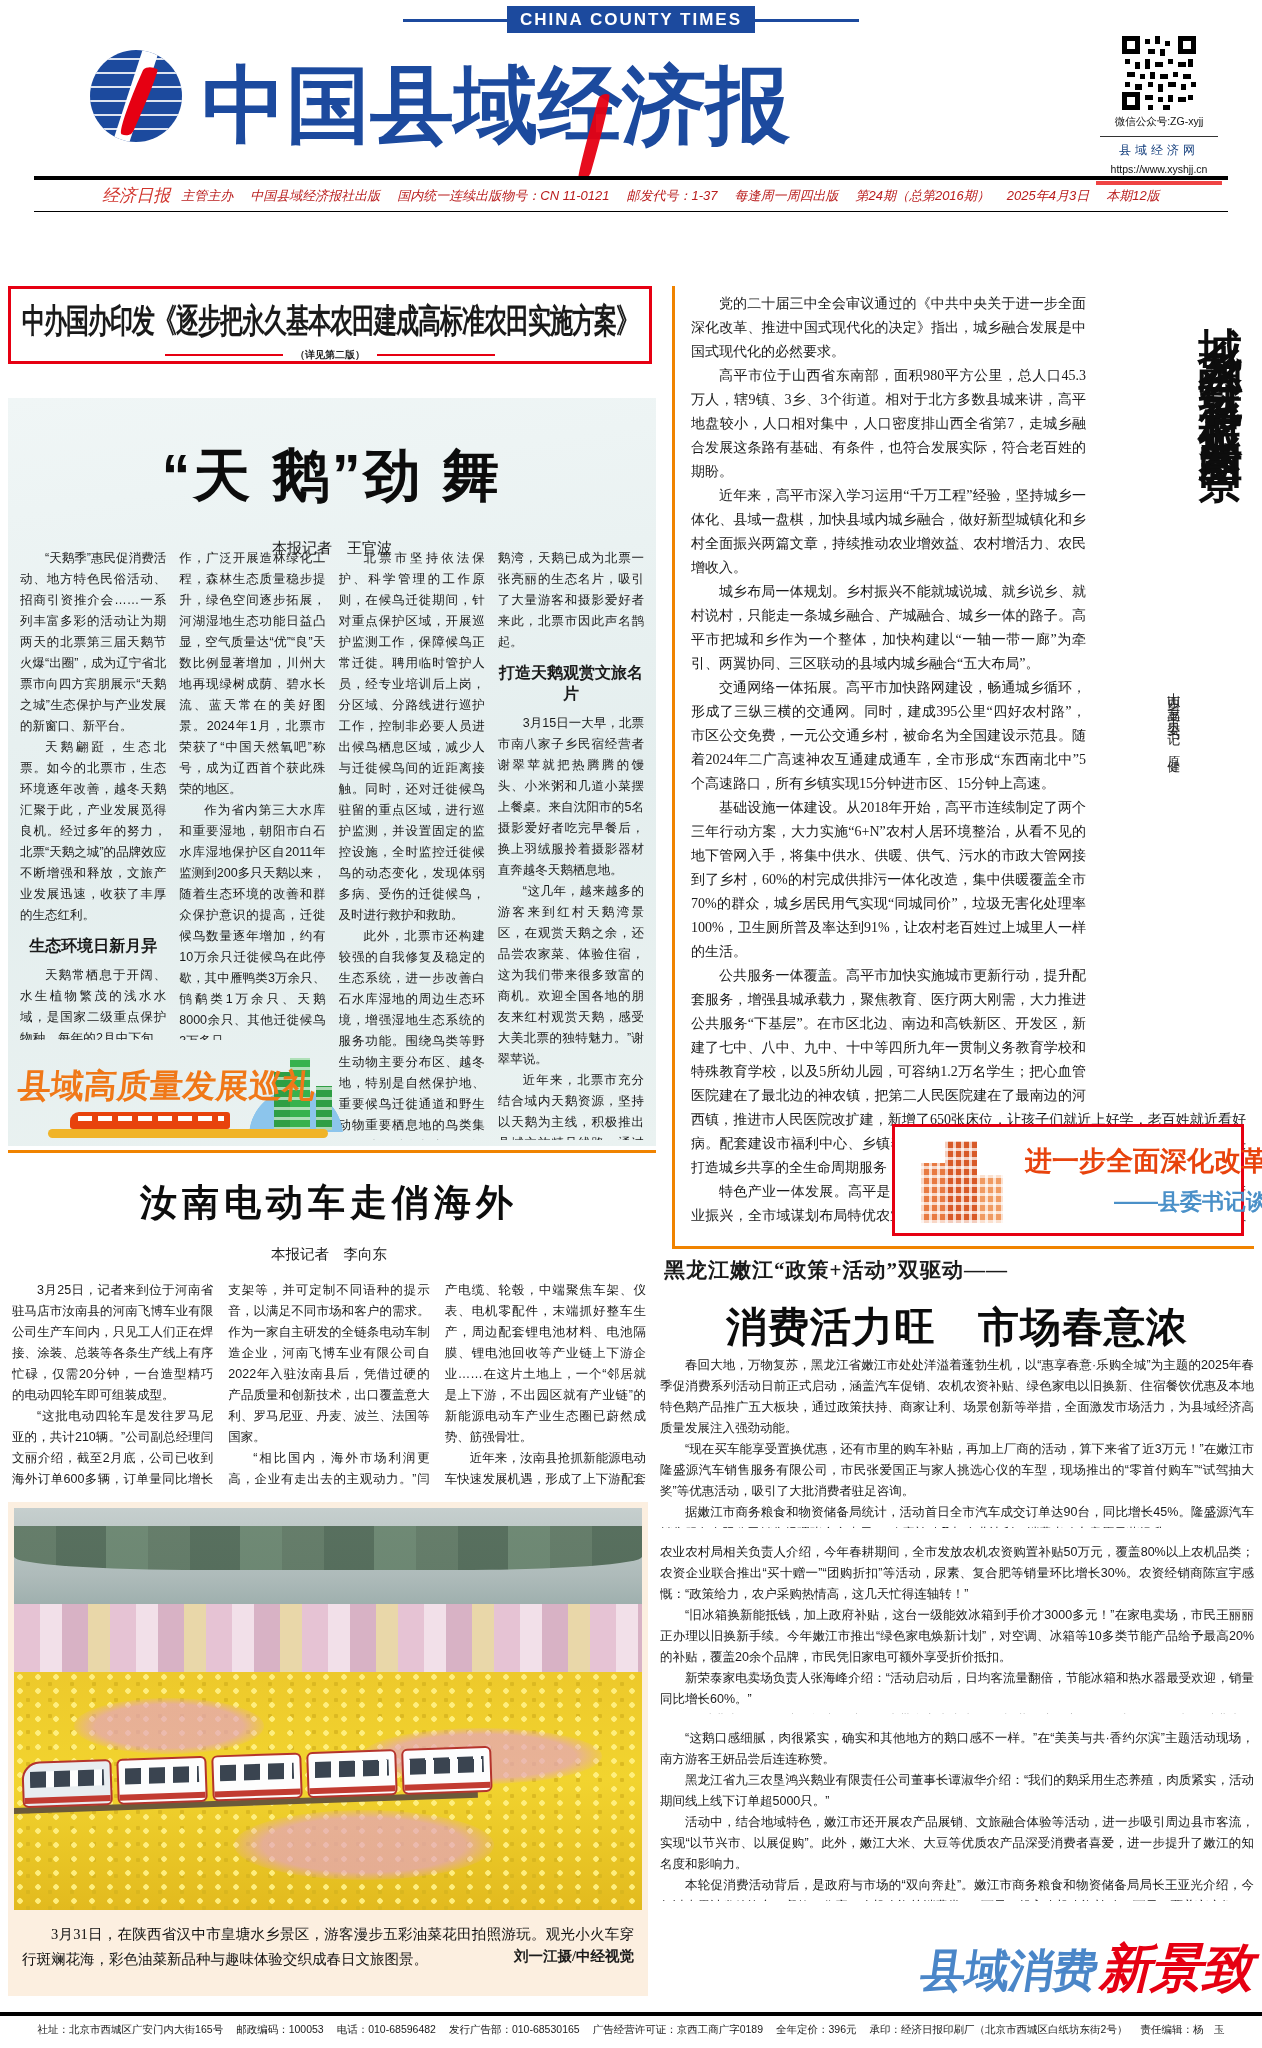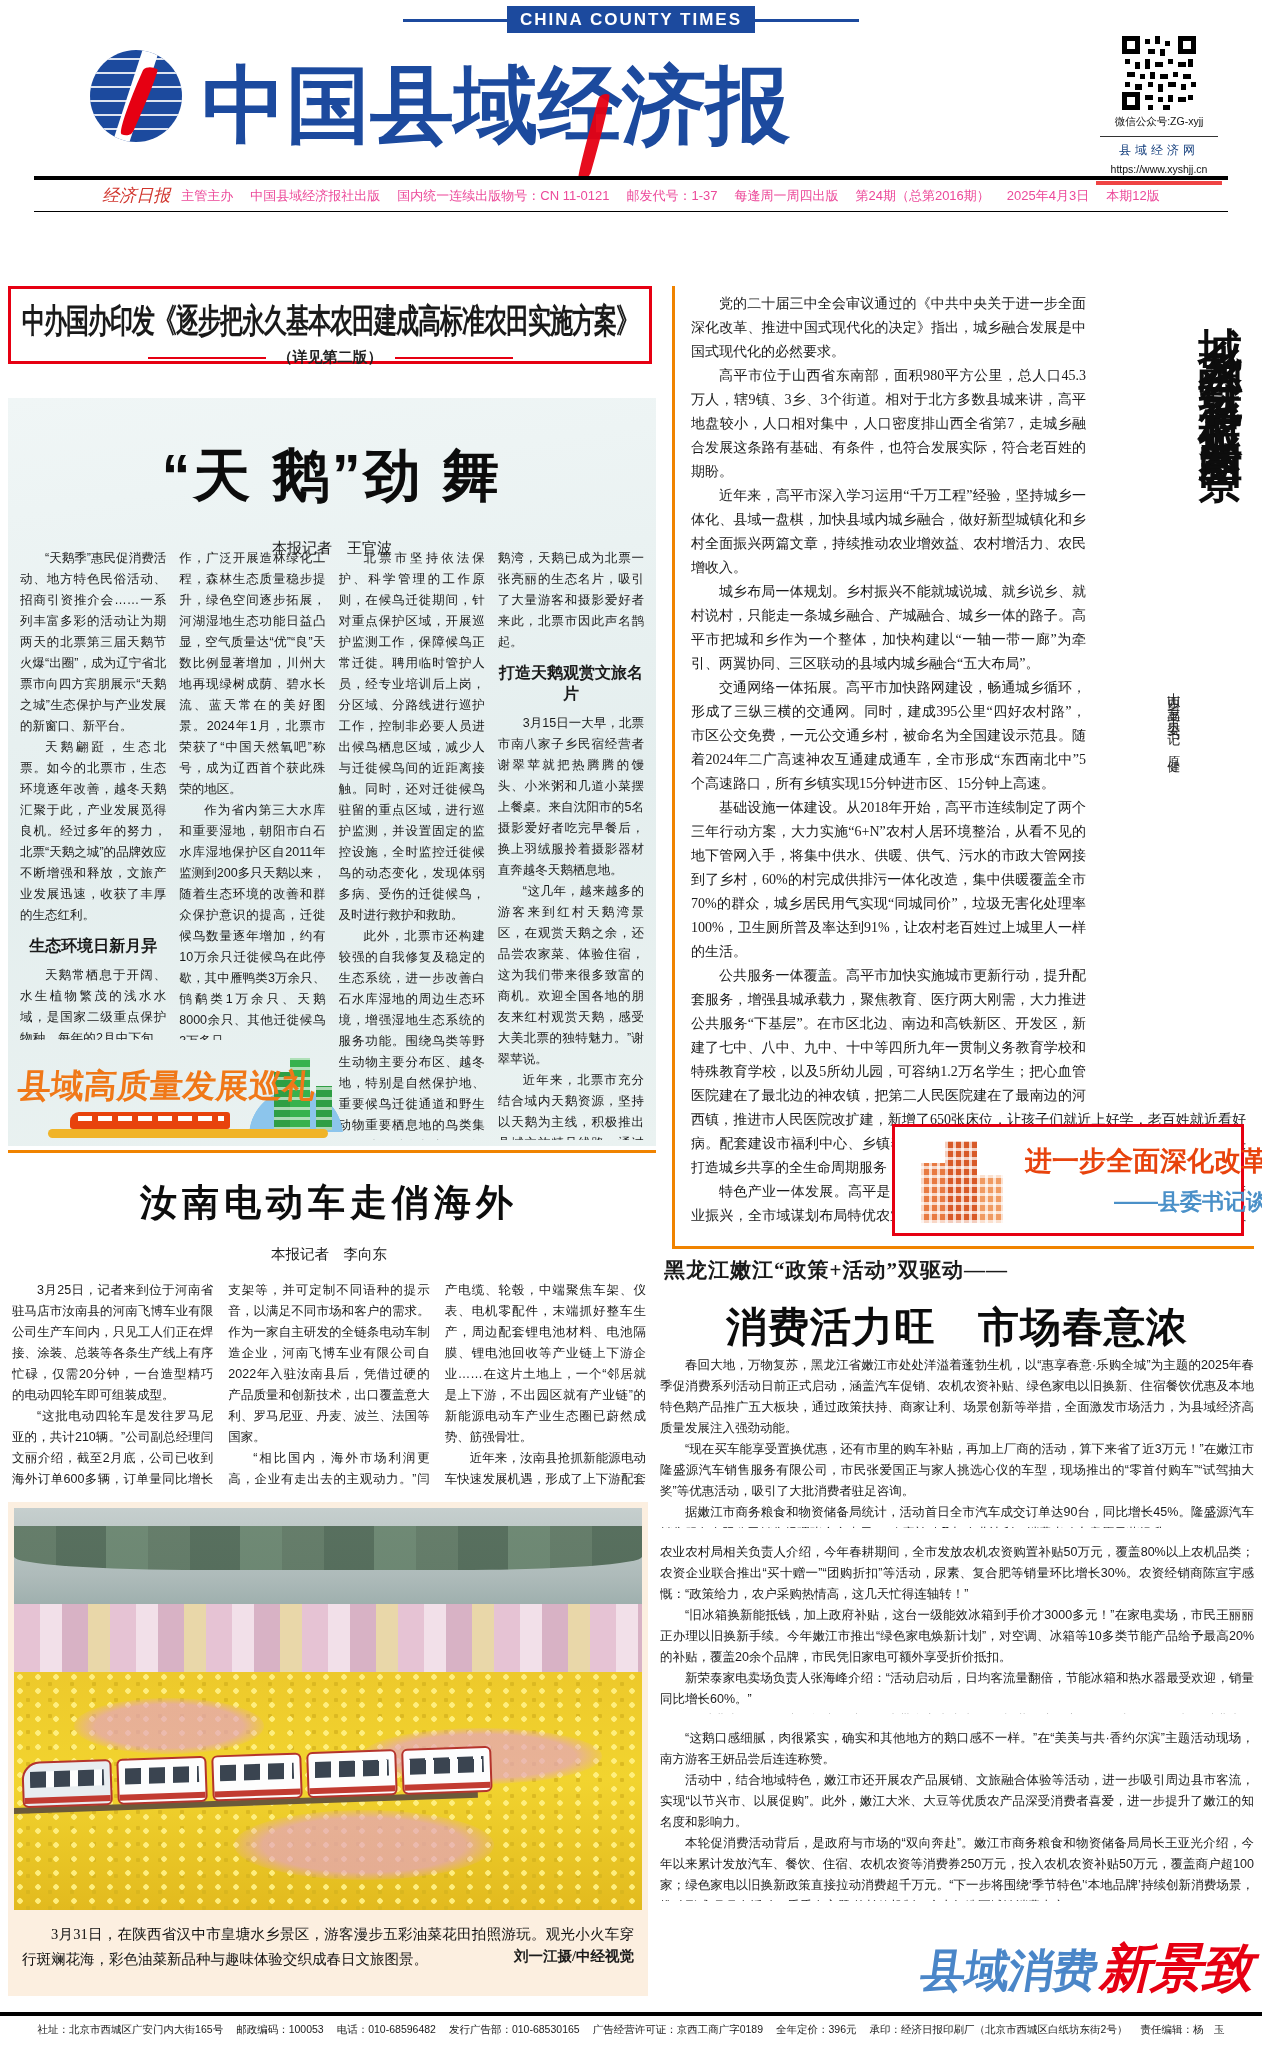--- a/index.html
+++ b/index.html
@@ -35,29 +35,29 @@
   .mh-div{border-top:1px solid #333;margin:7px 4px 5px;}
   .mh-site{font-size:12px;letter-spacing:4px;color:#16407e;}
   .mh-url{font-size:10.5px;margin-top:4px;color:#111;border-bottom:4px solid #ef4444;padding-bottom:6px;}
 
   
   .infobar{position:absolute;left:34px;top:176px;width:1194px;height:36px;box-sizing:border-box;
            border-top:4px solid #000;border-bottom:1px solid #000;
            display:flex;align-items:center;justify-content:center;gap:17px;font-size:13px;white-space:nowrap;}
   .infobar .brand{font-family:"Liberation Serif","DejaVu Serif",serif;font-style:italic;
            font-weight:normal;color:#d0342c;font-size:17px;margin-right:-6px;}
-  .infobar .li{color:#ec4899;}
+  .infobar .li{color:#b91c1c;font-style:italic;}
 
   
   .top-story{position:absolute;left:8px;top:286px;width:644px;height:78px;border:3px solid #e60012;
            box-sizing:border-box;background:#fff;padding-top:9px;}
   .ts-headline{font-size:23px;line-height:44px;font-weight:900;text-align:center;letter-spacing:-1px;
            transform:scaleY(1.45);transform-origin:center;white-space:nowrap;}
   .ts-note{display:flex;align-items:center;justify-content:center;gap:12px;margin-top:6px;
-           font-size:15px;font-weight:bold;color:#222;}
+           font-size:10px;font-weight:bold;color:#222;}
   .ts-note .dash{width:118px;height:2px;background:#e60012;}
 
   
   .urban-rural{position:absolute;left:672px;top:286px;width:582px;height:963px;box-sizing:border-box;
            border-left:3px solid #f08300;border-bottom:3px solid #f08300;padding:6px 8px 0 16px;}
   .ur-body{font-family:"Liberation Serif","DejaVu Serif",serif;font-size:14px;line-height:24px;
            text-align:justify;height:930px;overflow:hidden;}
   .ur-body p{margin:0;text-indent:2em;}
   .ur-float{float:right;width:148px;height:800px;margin-left:12px;display:flex;justify-content:flex-end;}
   .ur-attr{writing-mode:vertical-rl;font-size:13px;letter-spacing:5px;margin-top:390px;height:330px;
@@ -384,20 +384,21 @@
         <div>
             <p>农业农村局相关负责人介绍，今年春耕期间，全市发放农机农资购置补贴50万元，覆盖80%以上农机品类；农资企业联合推出“买十赠一”“团购折扣”等活动，尿素、复合肥等销量环比增长30%。农资经销商陈宣宇感慨：“政策给力，农户采购热情高，这几天忙得连轴转！”</p>
             <p>“旧冰箱换新能抵钱，加上政府补贴，这台一级能效冰箱到手价才3000多元！”在家电卖场，市民王丽丽正办理以旧换新手续。今年嫩江市推出“绿色家电焕新计划”，对空调、冰箱等10多类节能产品给予最高20%的补贴，覆盖20余个品牌，市民凭旧家电可额外享受折价抵扣。</p>
             <p>新荣泰家电卖场负责人张海峰介绍：“活动启动后，日均客流量翻倍，节能冰箱和热水器最受欢迎，销量同比增长60%。”</p>
             <p>“凭消费券吃饭100块钱能省30块，周末带全家来尝尝！”在椒巷饭店，市民赵丹结账使用了餐饮消费券，感觉非常划算。活动期间，市内30余家酒店、餐厅推出“满减套餐”“特价房”“亲子优惠”等促销，并联合打造“春味赏鲜季”主题美食，吸引众多食客打卡。</p>
           </div>
       </div>
       <div class="bodycol">
         <div>
             <p>“这鹅口感细腻，肉很紧实，确实和其他地方的鹅口感不一样。”在“美美与共·香约尔滨”主题活动现场，南方游客王妍品尝后连连称赞。</p>
+            <p>黑龙江省九三农垦鸿兴鹅业有限责任公司董事长谭淑华介绍：“我们的鹅采用生态养殖，肉质紧实，活动期间线上线下订单超5000只。”</p>
             <p>活动中，结合地域特色，嫩江市还开展农产品展销、文旅融合体验等活动，进一步吸引周边县市客流，实现“以节兴市、以展促购”。此外，嫩江大米、大豆等优质农产品深受消费者喜爱，进一步提升了嫩江的知名度和影响力。</p>
             <p>本轮促消费活动背后，是政府与市场的“双向奔赴”。嫩江市商务粮食和物资储备局局长王亚光介绍，今年以来累计发放汽车、餐饮、住宿、农机农资等消费券250万元，投入农机农资补贴50万元，覆盖商户超100家；绿色家电以旧换新政策直接拉动消费超千万元。“下一步将围绕‘季节特色’‘本地品牌’持续创新消费场景，推动形成‘月月有活动、季季有主题’的长效机制，全力打造区域性消费中心。”</p>
           </div>
       </div>
     </div>
     <div class="cs-logo">
       <span class="cl-blue">县域消费</span>
       <span class="cl-red">新景致</span>
     </div>
   </div>

